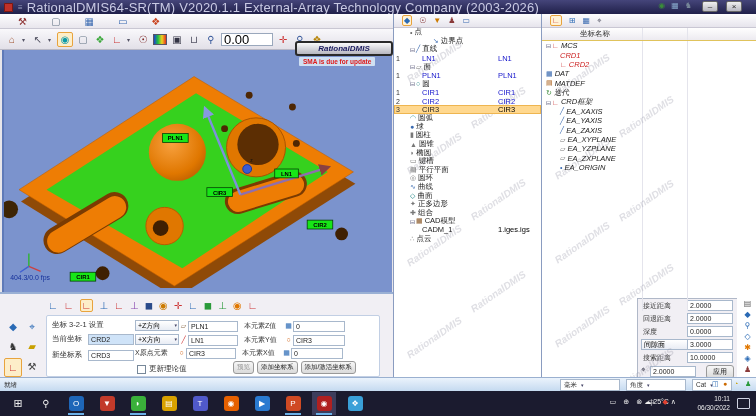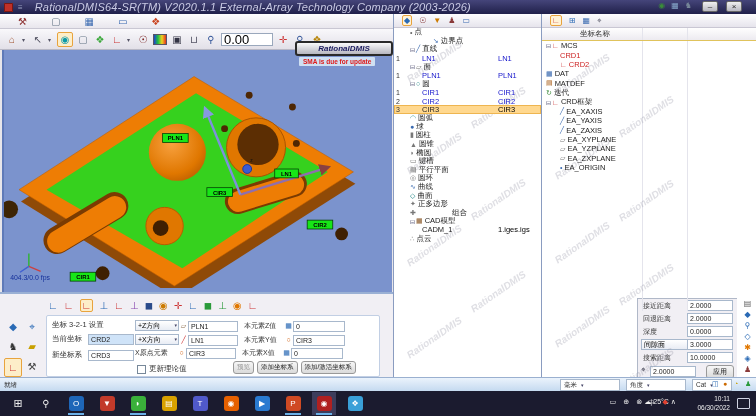--- a/index.html
+++ b/index.html
@@ -6,21 +6,21 @@
   body{width:756px;height:416px;position:relative;overflow:hidden;
        font-family:"Liberation Sans","DejaVu Sans",sans-serif;font-size:9px;background:#e8e6ea;
        -webkit-font-smoothing:antialiased;}
   .screen{position:absolute;inset:0;}
   
   .titlebar{position:absolute;left:0;top:0;width:756px;height:14px;
     background:linear-gradient(#45457a,#20204a);display:flex;align-items:center;color:#c9cae4;}
   .app-ico{width:9px;height:9px;margin-left:4px;background:#c03028;border-radius:1px;
     box-shadow:inset 0 0 0 1px #7a1813;}
   .app-ico2{color:#9aa0c0;font-size:8px;margin-left:5px;}
-  .titlebar .title{margin-left:12px;font-size:11px;letter-spacing:.2px;white-space:nowrap;font-style:italic;}
+  .titlebar .title{margin-left:4px;font-size:13px;letter-spacing:.2px;white-space:nowrap;}
   .win-extra{position:absolute;right:64px;top:1px;display:flex;gap:6px;}
   .win-extra span{font-size:8px;}
   .wbtn{position:absolute;top:1px;width:16px;height:11px;border:1px solid #666;border-radius:2px;
     background:linear-gradient(#efefef,#b9b9c2);font-size:8px;line-height:8px;color:#222;padding:0;}
   .wbtn.minb{right:38px;} .wbtn.close{right:14px;}
   
   .tabrow{position:absolute;left:0;top:14px;width:393px;height:15px;
     background:linear-gradient(#fdfdfe,#e8e6ed);border-bottom:1px solid #c9c7d3;
     display:flex;align-items:center;gap:24px;padding-left:18px;box-sizing:border-box;}
   .tabrow span{font-size:10px;}
@@ -62,21 +62,21 @@
   .trow{display:flex;align-items:center;height:8.6px;font-size:7.5px;position:relative;z-index:2;}
   .ctree .trow{height:9.4px;}
   .trow.sel{background:#ffd88f;box-shadow:inset 0 0 0 1px #eeb550;}
   .tid{width:12px;text-align:left;padding-left:2px;color:#333;flex:none;font-size:7px;}
   .tmain{width:76px;flex:none;display:flex;align-items:center;overflow:hidden;white-space:nowrap;}
   .texp{font-size:6px;color:#557;margin-right:1px;}
   .tico{font-size:7px;margin-right:2px;}
   .tlab{color:#222;}
   .tlab.blue,.tact.blue{color:#1515cc;}
   .tact{flex:1;overflow:hidden;white-space:nowrap;}
-  .ctree .tlab{color:#222;}
+  .ctree .tlab{color:#222;font-style:italic;}
   .ctree .red{color:#cc2222;}
   .colline{position:absolute;top:0;width:1px;background:#e4e4ec;z-index:1;}
   .wm{position:absolute;color:rgba(150,150,165,.30);font-size:10px;font-style:italic;
     font-weight:bold;transform:rotate(-35deg);white-space:nowrap;z-index:1;pointer-events:none;}
   
   .bpanel{position:absolute;left:0;top:292px;width:393px;height:85px;background:#f1eff4;
     border-top:2px solid #9ab0d4;box-sizing:border-box;}
   .sidegrid{position:absolute;left:4px;top:24px;width:40px;display:grid;
     grid-template-columns:18px 18px;grid-auto-rows:19px;gap:1px;}
   .sidegrid span{font-size:10px;text-align:center;line-height:17px;}
@@ -436,21 +436,21 @@
         <div class="trow">
           <span class="tid"></span>
           <span class="tmain" style="padding-left: 2px;">
             <span class="tico" style="color: rgb(119, 119, 119);">✦</span>
             <span class="tlab">正多边形</span>
           </span>
           <span class="tact"></span>
         </div>
         <div class="trow">
           <span class="tid"></span>
-          <span class="tmain" style="padding-left: 2px; gap: 34px;">
+          <span class="tmain" style="padding-left: 2px;">
             <span class="tico" style="color: rgb(119, 119, 119);">✚</span>
             <span class="tlab">组合</span>
           </span>
           <span class="tact"></span>
         </div>
         <div class="trow">
           <span class="tid"></span>
           <span class="tmain" style="padding-left: 2px;">
             <span class="texp">⊟</span>
             <span class="tico" style="color: rgb(138, 90, 42);">▦</span>

